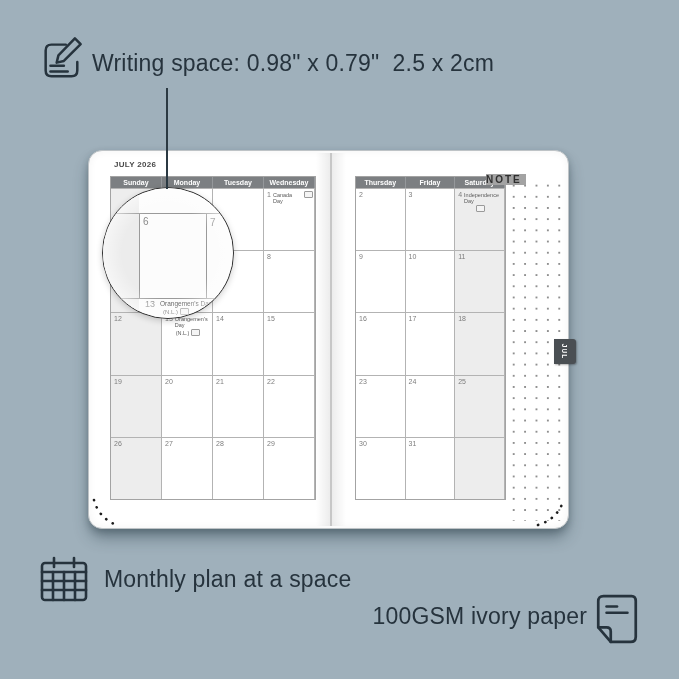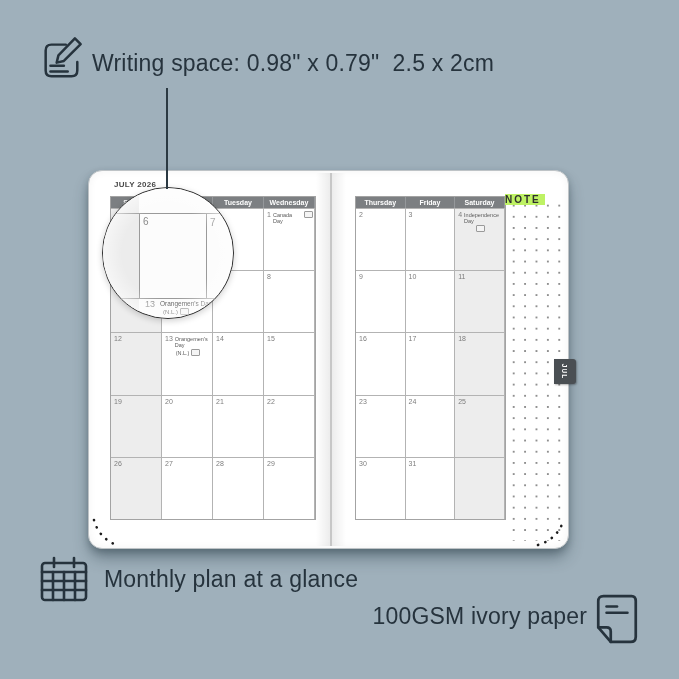--- a/index.html
+++ b/index.html
@@ -9,21 +9,21 @@
 
   
   .anno-text{font-size:23px;color:#26333D;font-weight:500;white-space:pre;letter-spacing:.2px;}
   #writing-anno{left:92px;top:50px;}
   #connector{left:166px;top:88px;width:1.5px;height:101px;background:#2B3942;z-index:7;}
 
   
   #notebook{left:88px;top:150px;width:479px;height:377px;background:#fff;
             border:1px solid #BEC3C6;border-radius:14px;z-index:2;
             box-shadow:0 10px 16px -2px rgba(32,50,61,.45),0 3px 6px rgba(32,50,61,.25),
-                       inset 0 0 8px rgba(0,0,0,.05);margin-top:20px;}
+                       inset 0 0 8px rgba(0,0,0,.05);}
   #gutter-shadow{left:227px;top:2px;width:30px;height:373px;
      background:linear-gradient(to right,rgba(0,0,0,0),rgba(0,0,0,.08) 50%,rgba(0,0,0,0));}
   #gutter{left:241px;top:2px;width:1.5px;height:373px;background:#c7c7c7;}
 
   #month-title{left:25px;top:9px;font-size:8px;font-weight:bold;color:#4a4a4a;letter-spacing:.3px;}
 
   .cal{display:grid;border:1px solid #a3a3a3;}
   .cal4{left:21px;top:25px;grid-template-columns:repeat(4,51px);grid-template-rows:11px repeat(5,62.2px);}
   .cal3{left:266px;top:25px;grid-template-columns:repeat(3,49.6px);grid-template-rows:11px repeat(5,62.2px);}
   .hd{background:#7C7F82;color:#fff;font-size:7px;font-weight:bold;text-align:center;
@@ -36,22 +36,22 @@
   .dnum{font-size:7px;color:#7d7d7d;line-height:7px;}
   .hol{font-size:5.5px;color:#5a5a5a;line-height:6px;padding-top:.5px;}
   .l2{display:flex;justify-content:center;align-items:center;gap:2px;margin-top:1px;
       font-size:5.5px;color:#5a5a5a;}
   .flagbox{display:inline-block;width:7px;height:5px;border:.5px solid #9a9a9a;
            border-radius:1px;background:#f4f4f4;}
 
   #note-dots{left:417px;top:26px;width:57px;height:344px;
      background-image:radial-gradient(circle,#8f8f8f .8px,rgba(0,0,0,0) 1.1px);
      background-size:11.4px 11.2px;background-position:2px 3px;}
-  #note-label{left:416px;top:23px;font-size:10px;font-weight:bold;color:#2f2f2f;
-     letter-spacing:2px;background:#bef264;padding-right:4px;}
+  #note-label{left:397px;top:23px;font-size:10px;font-weight:bold;color:#2f2f2f;
+     letter-spacing:2px;background:#a3a3a3;padding-right:4px;}
 
   #jul-tab{left:465px;top:188px;width:22px;height:25px;background:#4A4F53;
      border-radius:0 3px 3px 0;z-index:5;display:flex;align-items:center;justify-content:center;
      box-shadow:1px 1px 2px rgba(0,0,0,.3);}
   #jul-tab span{transform:rotate(90deg);color:#fff;font-size:6.5px;font-weight:bold;letter-spacing:1px;}
 
   
   #magnifier{left:102px;top:187px;width:130px;height:130px;border-radius:50%;
      border:1.5px solid #2e2e2e;background:#fcfcfc;overflow:hidden;z-index:6;
      box-shadow:0 2px 6px rgba(0,0,0,.18);}
@@ -317,21 +317,21 @@
     <path d="M14,2 V11"></path>
       <path d="M34,2 V11"></path>
     <path d="M2,16 H46"></path>
       <path d="M2,25 H46"></path>
       <path d="M2,34 H46"></path>
     <path d="M13,16 V44"></path>
       <path d="M24,16 V44"></path>
       <path d="M35,16 V44"></path>
   </svg>
 </span>
-<span id="monthly-text" class="abs anno-text">Monthly plan at a glance</span>
+<span id="monthly-text" class="abs anno-text">Monthly plan at a space</span>
 
 <span id="paper-text" class="abs anno-text">100GSM ivory paper</span>
 <span class="abs" style="left:596px;top:594px;">
   <svg width="42" height="50" viewBox="0 0 40 48" fill="none" stroke="#26333D" stroke-width="2.6" stroke-linecap="round" stroke-linejoin="round">
     <path d="M34,2 L7,2 Q2,2 2,7 L2,32 L14,46 L33,46 Q38,46 38,41 L38,7 Q38,2 34,2 Z"></path>
     <path d="M2,32 L10,32 Q14,32 14,36 L14,46"></path>
     <path d="M10,12 H20"></path>
       <path d="M10,18 H30"></path>
   </svg>
 </span>

